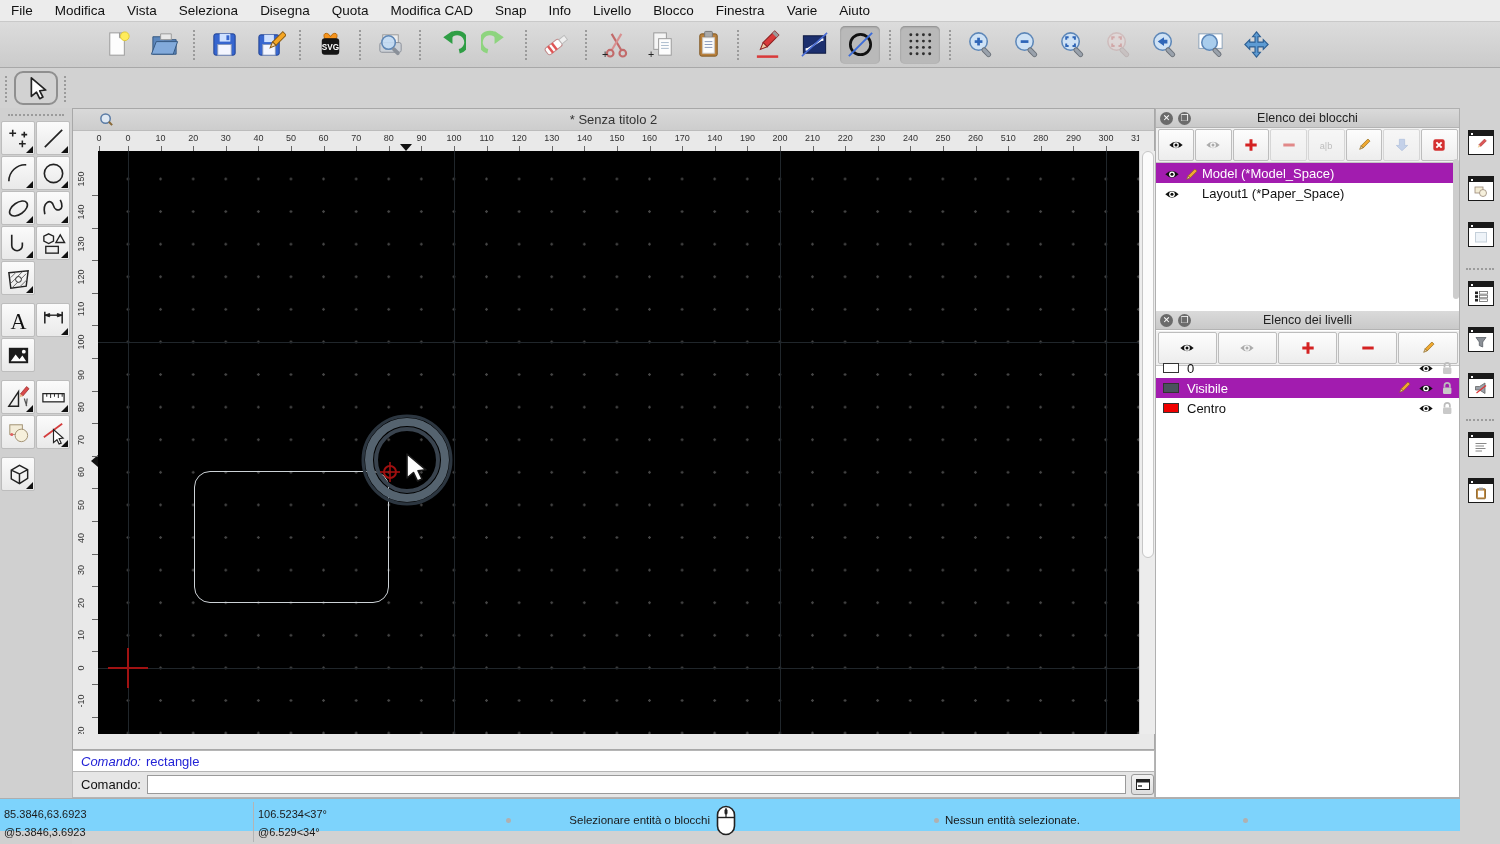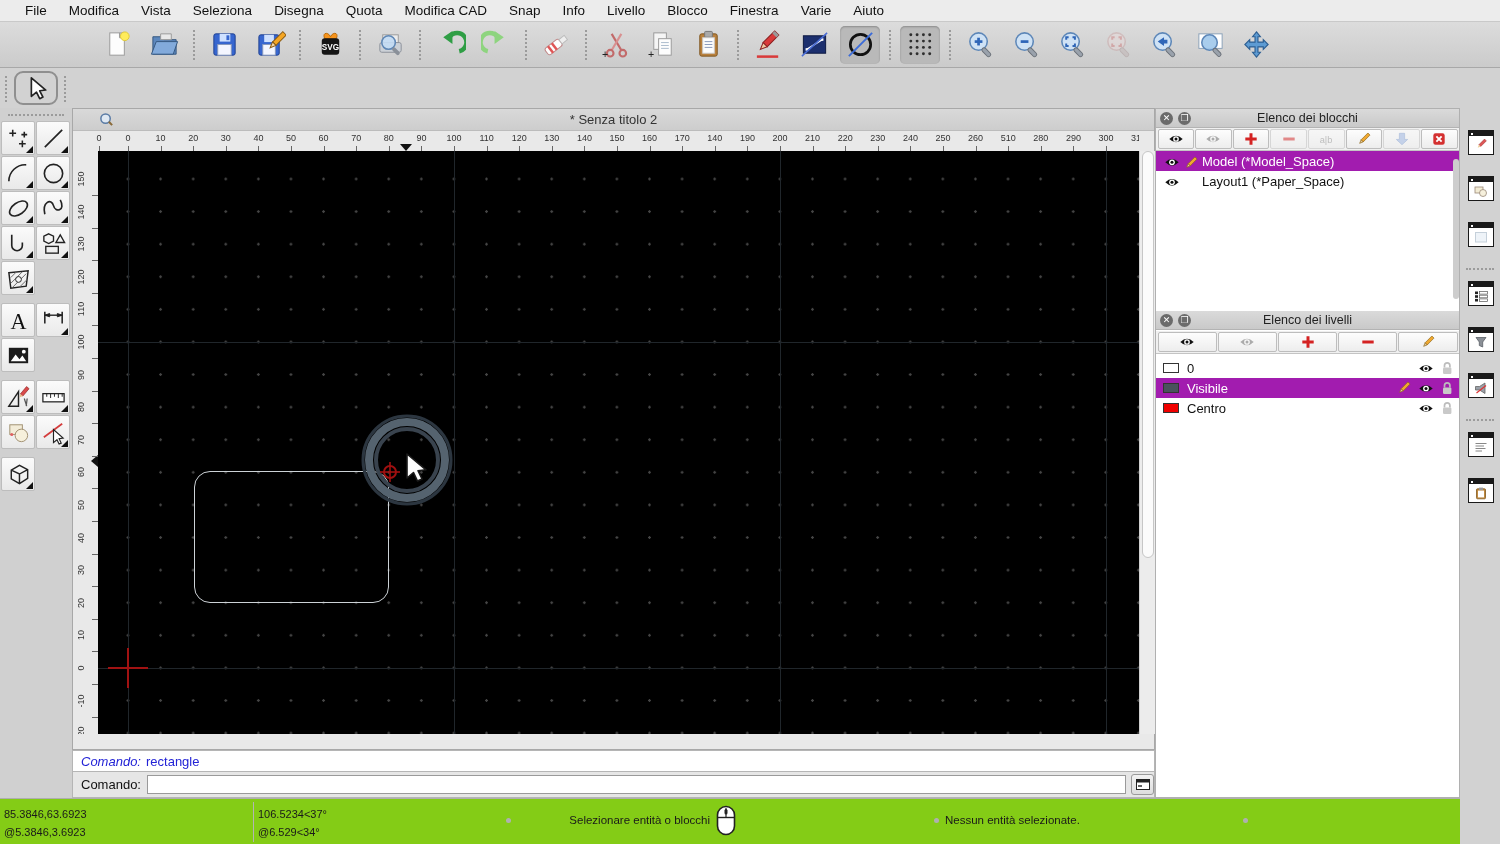--- a/index.html
+++ b/index.html
@@ -2,21 +2,21 @@
 <html><head>
 <meta charset="utf-8">
 <style>
   * { margin:0; padding:0; box-sizing:border-box; }
   html,body { width:1500px; height:844px; overflow:hidden; }
   body { font-family:"Liberation Sans",sans-serif; background:#d2d2d2; position:relative; }
   .abs { position:absolute; }
 
   
   #menubar { left:0; top:0; width:1500px; height:22px; background:#ececec; border-bottom:1px solid #c9c9c9;
-             display:flex; align-items:center; padding-left:14px; }
+             display:flex; align-items:center; }
   .menu-item { font-size:13.5px; color:#111; padding:0 11px; white-space:nowrap; }
 
   
   #toolbar { left:0; top:22px; width:1500px; height:46px; background:linear-gradient(#dcdcdc,#cbcbcb);
              border-bottom:1px solid #a8a8a8; display:flex; align-items:center; padding-left:95px; }
   .tb-sep { width:2px; height:30px; border-left:2px dotted #9b9b9b; margin:0 6px; }
   .tb-btn { width:40px; height:38px; display:flex; align-items:center; justify-content:center; border-radius:5px; margin:0 3px; }
   .tb-btn.active { background:#b9b9b9; box-shadow:inset 0 1px 2px rgba(0,0,0,.25); }
   .tb-btn.disabled { opacity:.55; }
   .tb-btn svg { width:31px; height:31px; }
@@ -82,38 +82,38 @@
   #cmdhist .lbl { font-style:italic; margin-right:5px; }
   #cmdrow { left:72px; top:771px; width:1083px; height:27px; background:#e6e6e6; border:1px solid #b5b5b5;
             display:flex; align-items:center; padding-left:8px; }
   #cmdrow .lbl { font-size:13px; color:#111; margin-right:6px; }
   #cmdinput { width:992px; height:19px; border:1px solid #9a9a9a; background:#fff; font-size:12px; padding:0 4px;
               font-family:"Liberation Sans",sans-serif; }
   #cmdtoggle { width:23px; height:21px; margin-left:5px; background:linear-gradient(#f2f2f2,#ddd);
                border:1px solid #9a9a9a; border-radius:3px; display:flex; align-items:center; justify-content:center; }
 
   
-  #statusbar { left:0; top:798px; width:1500px; height:46px; background:#84cc16; border-top:1px solid #aeaeae;
+  #statusbar { left:0; top:798px; width:1500px; height:33px; background:#7dd3fc; border-top:1px solid #aeaeae;
                font-size:11px; color:#1a1a1a; }
   .sb-line1 { top:9px; } .sb-line2 { top:27px; }
   #sb-div { left:253px; top:3px; width:1px; height:40px; background:#b4b4b4; }
   .sb-dot { width:5px; height:5px; border-radius:50%; background:#b0b0b0; }
   #sb-hint { left:510px; top:15px; width:200px; text-align:right; font-size:11.5px; }
   #sb-mouse { left:716px; top:6px; width:20px; height:31px; }
   #sb-selstat { left:945px; top:15px; font-size:11.5px; }
 
   
   #rightpanels { left:1155px; top:108px; width:305px; height:690px; background:#fff; border:1px solid #b0b0b0; }
   .pan-title { position:relative; height:19px; background:linear-gradient(#dadada,#c9c9c9); border-bottom:1px solid #b3b3b3;
                display:flex; align-items:center; justify-content:center; font-size:12.5px; color:#222; }
   .pan-ctrls { position:absolute; left:4px; top:2.5px; display:flex; gap:5px; }
   .pan-cbtn { width:13px; height:13px; border-radius:50%; background:#6b6b6b; color:#fff;
               display:flex; align-items:center; justify-content:center; font-size:9px; line-height:1; }
   .pan-toolbar { display:flex; background:#f0f0f0; border-bottom:1px solid #c4c4c4; padding:1px; }
-  .pan-tbtn { flex:1; height:20px; margin:0 .5px; background:linear-gradient(#fdfdfd,#ededed);
+  .pan-tbtn { flex:1; height:32px; margin:0 .5px; background:linear-gradient(#fdfdfd,#ededed);
               border:1px solid #bdbdbd; border-radius:2px; display:flex; align-items:center; justify-content:center; }
   .pan-tbtn.disabled { opacity:.5; }
   .pan-tbtn svg { width:16px; height:14px; }
   .list-row { height:20px; display:flex; align-items:center; font-size:13px; color:#111; position:relative; }
   .list-row.selected { background:#a21caf; color:#fff; }
   .row-ico { width:16px; height:11px; margin-right:4px; }
   #blockscroll { left:297px; top:50px; width:6px; height:140px; background:#cdcdcd; border-radius:3px; }
   .lay-swatch { width:16px; height:10px; border:1px solid #333; margin:0 8px 0 7px; }
   .lay-right { position:absolute; right:6px; display:flex; align-items:center; gap:7px; }
 

